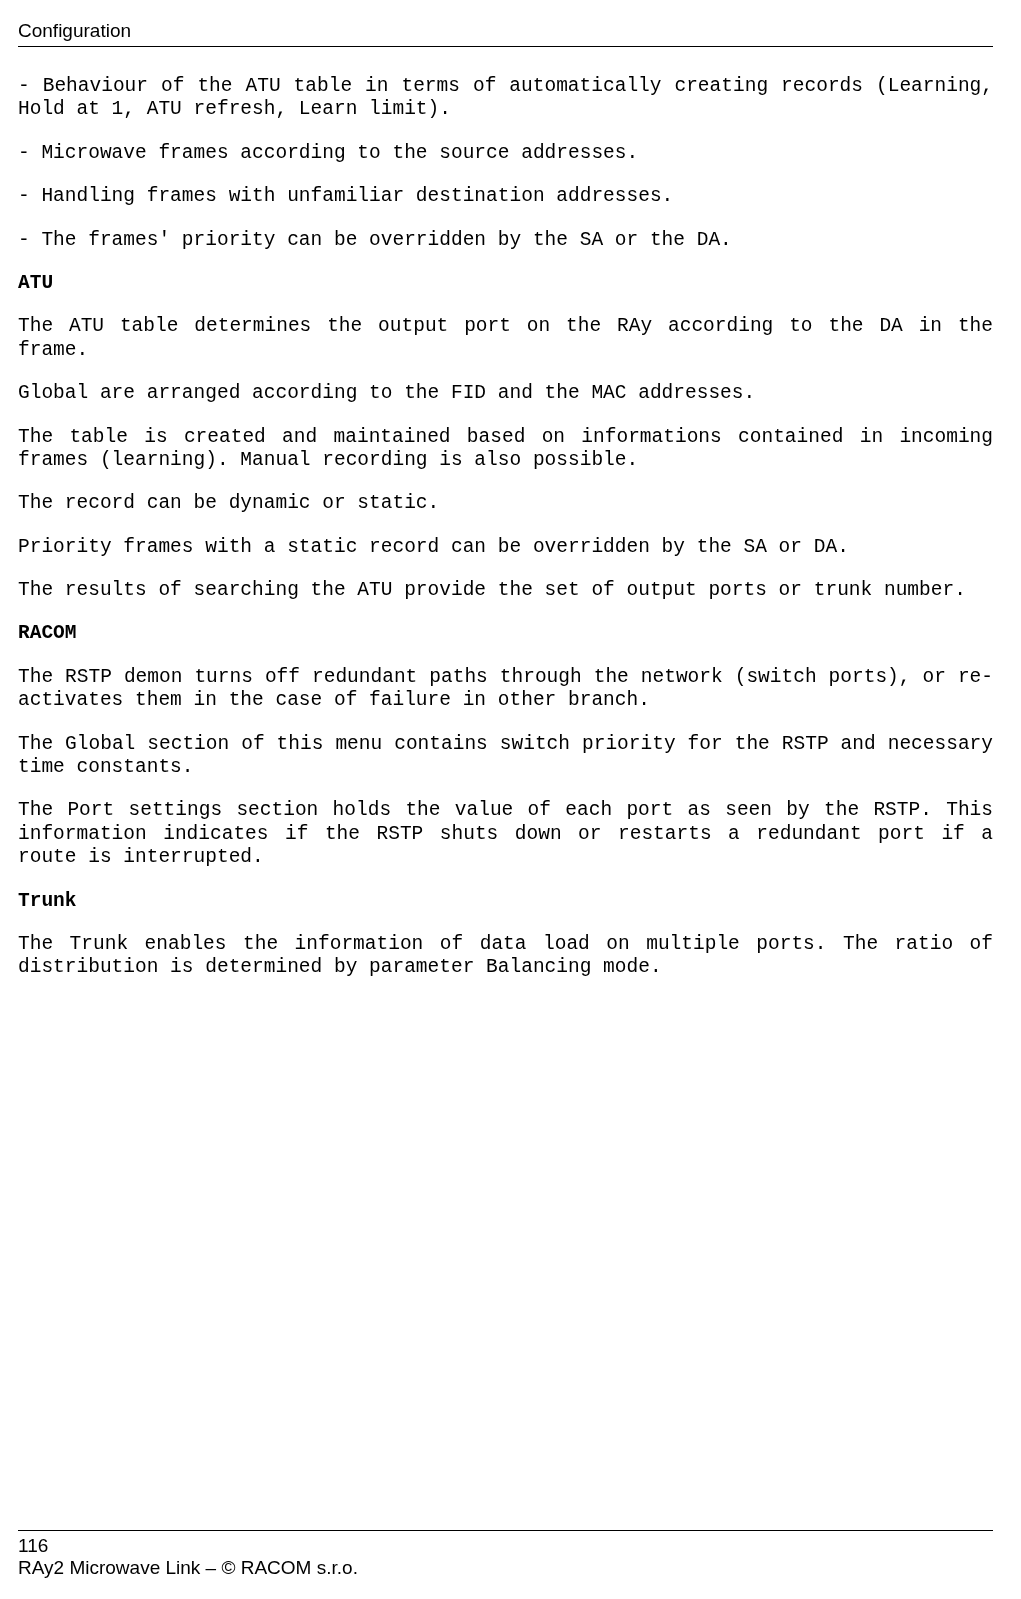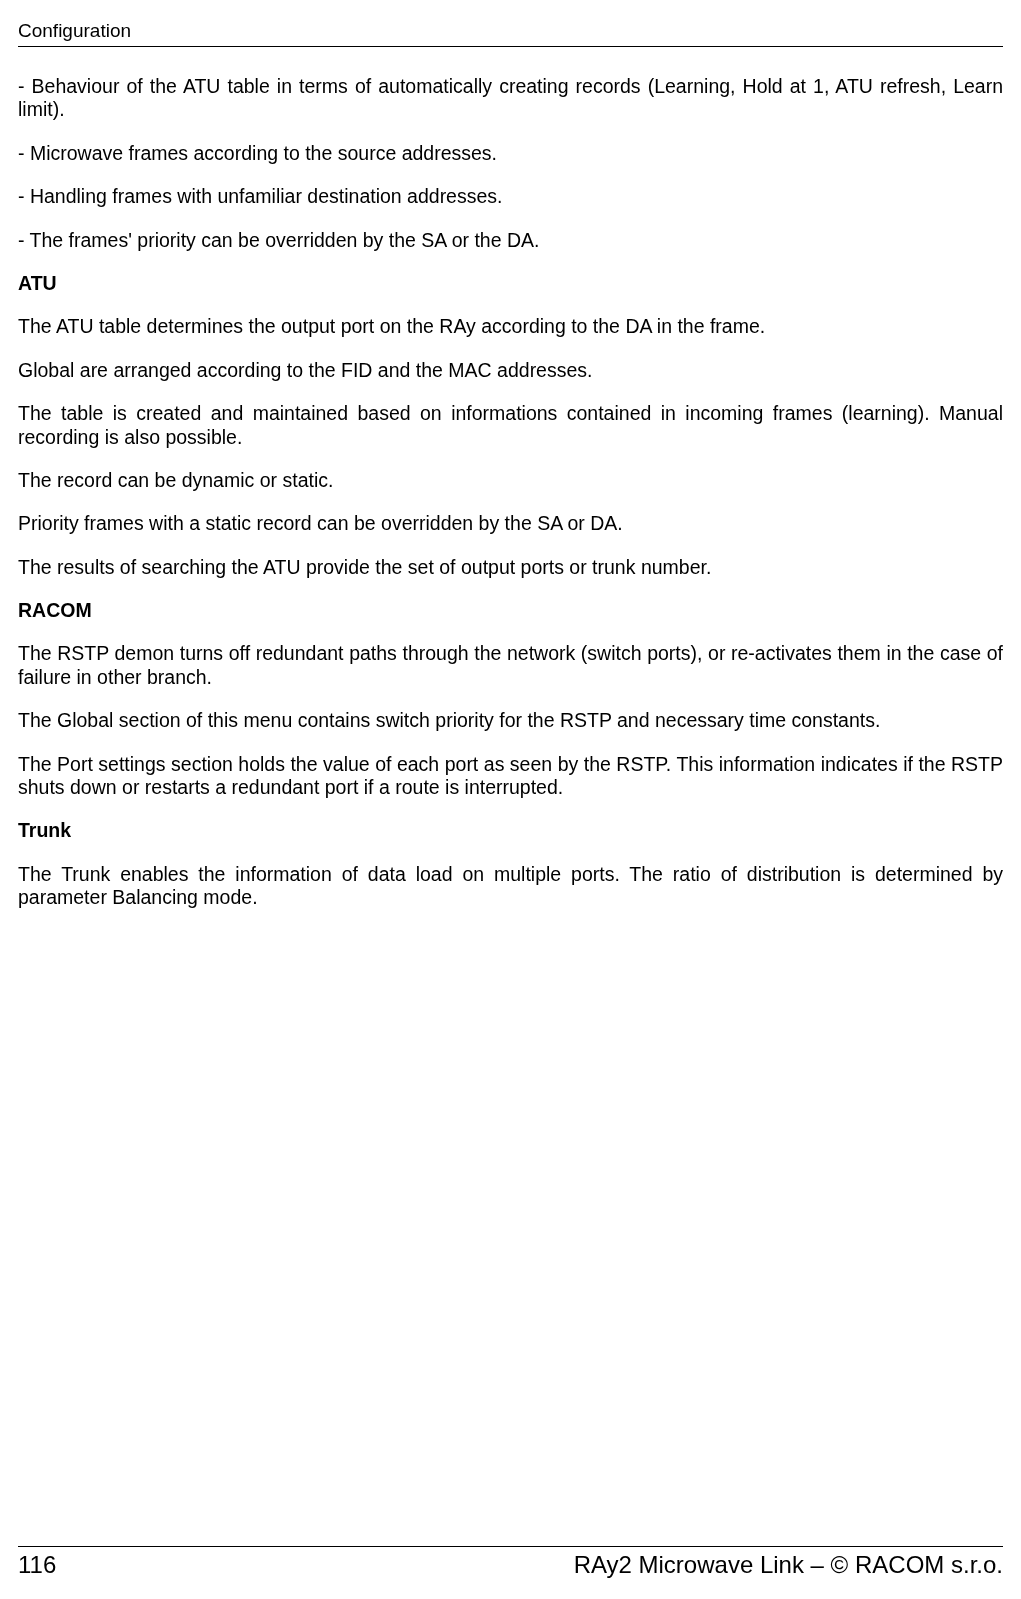--- a/index.html
+++ b/index.html
@@ -4,52 +4,54 @@
 <style>
   body {
     margin: 0;
     padding: 0;
     font-family: Arial, Helvetica, sans-serif;
     background: #ffffff;
     color: #000000;
     width: 1021px;
   }
   .page {
-    padding: 20px 18px 20px 18px;
+    padding: 20px 28px 20px 18px;
     box-sizing: border-box;
     min-height: 1599px;
     display: flex;
     flex-direction: column;
   }
   .header {
     font-size: 19px;
     padding-bottom: 4px;
     border-bottom: 1px solid #000;
     margin-bottom: 28px;
   }
   .content {
     flex: 1;
     font-size: 19.5px;
     line-height: 1.2;
     text-align: justify;
   }
   .content p {
     margin: 0 0 20px 0;
+    font-family: Liberation Mono, monospace;
   }
   .section-heading {
     font-weight: bold;
     margin: 24px 0 20px 0;
   }
   .footer {
     border-top: 1px solid #000;
     padding-top: 4px;
     display: flex;
     justify-content: space-between;
-    font-size: 24px;
+    font-size: 19px;
     margin-top: 20px;
+    flex-direction: column;
   }
 </style>
 </head>
 <body>
 
 <div class="page">
 
   <div class="header">
     <span>Configuration</span>
   </div>

